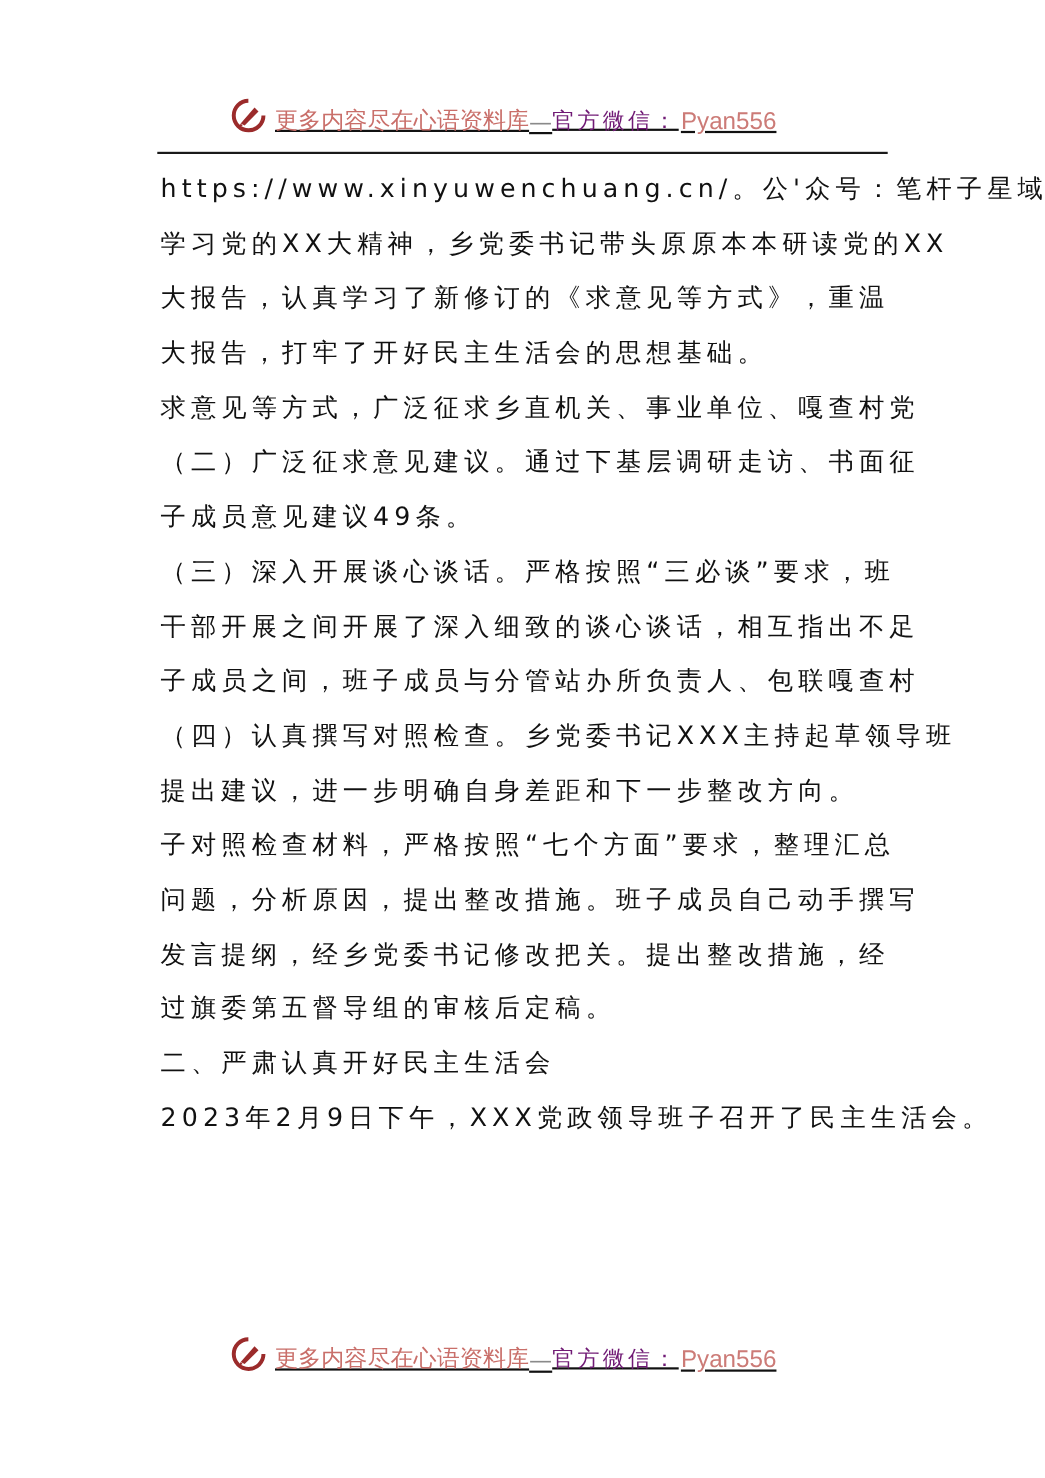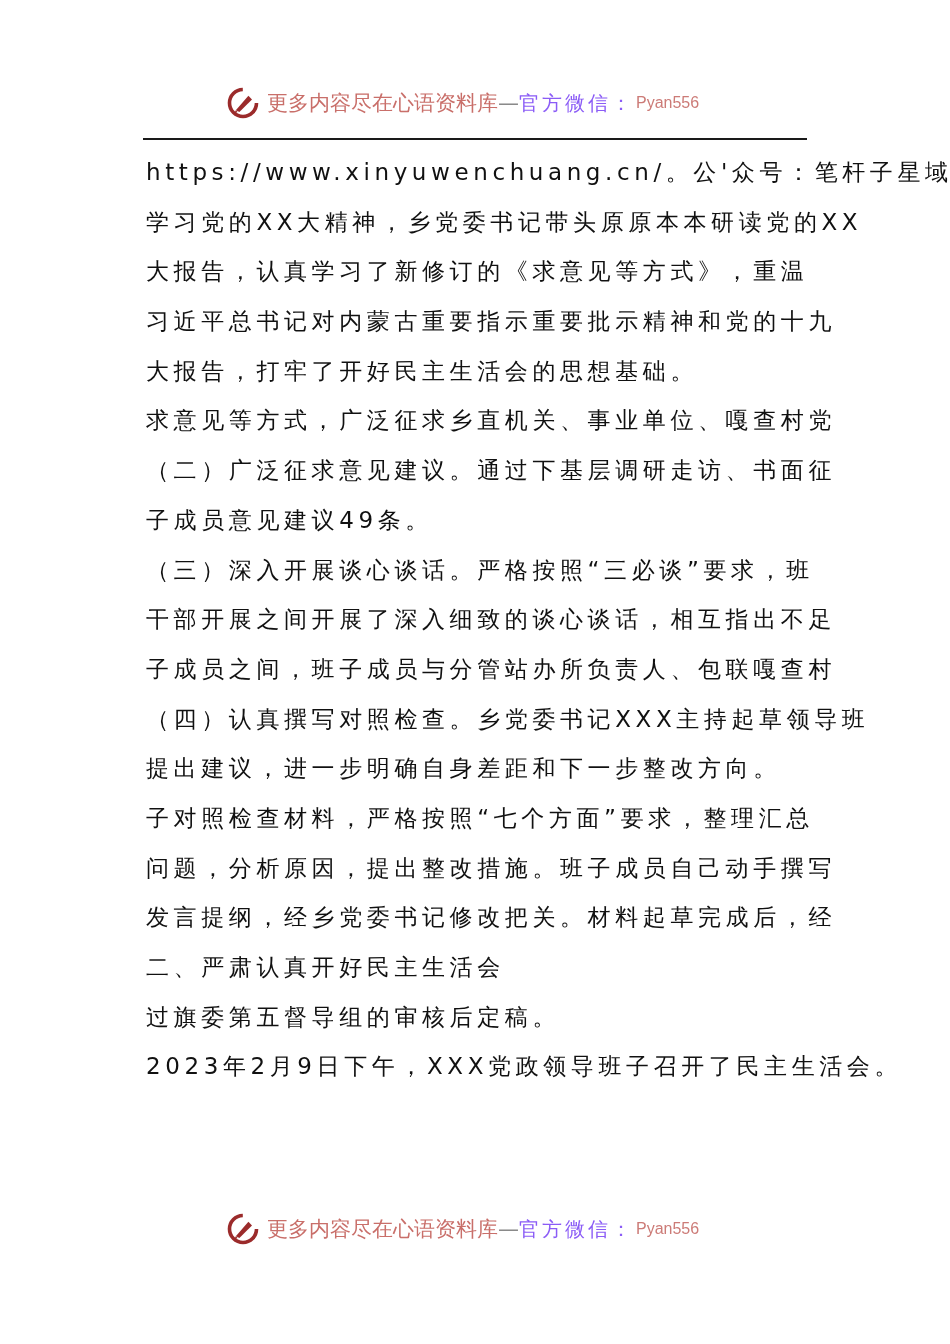--- a/index.html
+++ b/index.html
@@ -1,25 +1,25 @@
 <!DOCTYPE html>
 <html><head>
 <meta charset="utf-8">
 <style>
   html, body { margin: 0; padding: 0; background: #ffffff; }
   body { width: 950px; height: 1344px; position: relative; overflow: hidden;
          font-family: "DejaVu Sans", "Liberation Sans", sans-serif; color: #111; }
-  .banner { position: absolute; left: 225px; height: 40px; display: flex; align-items: center; }
+  .banner { position: absolute; left: 208px; height: 40px; display: flex; align-items: flex-end; text-decoration: underline; }
   .banner.top { top: 83px; }
   .banner.bottom { top: 1209px; }
   .logo { width: 36px; height: 36px; margin-right: 6px; }
   .banner-red { color: #c96f6a; font-family: "DejaVu Serif", "Liberation Serif", serif; font-size: 21px; letter-spacing: 0px; }
   .banner-dash { color: #8a8a8a; font-size: 21px; }
-  .banner-gray { color: #8b5cf6; font-family: "DejaVu Serif", "Liberation Serif", serif; font-size: 20px; letter-spacing: 3px; }
-  .banner-id { color: #cc7b77; font-family: "Liberation Sans", sans-serif; font-size: 16px; margin-left: 2px; }
+  .banner-gray { color: #701a75; font-family: "DejaVu Serif", "Liberation Serif", serif; font-size: 20px; letter-spacing: 3px; }
+  .banner-id { color: #cc7b77; font-family: "Liberation Sans", sans-serif; font-size: 22px; margin-left: 2px; }
   .rule { position: absolute; left: 143px; top: 138px; width: 664px; height: 2px; background: #1a1a1a; }
   .content { position: absolute; left: 146px; top: 150px; width: 665px; }
   .line { height: 49.7px; line-height: 44px; font-size: 23px; letter-spacing: 4.6px; white-space: nowrap; }
 </style>
 </head>
 <body>
 
 <div class="banner top">
   <svg class="logo" viewBox="0 0 40 40">
     <circle cx="20" cy="20" r="15" fill="none" stroke="#9b2b2b" stroke-width="4" stroke-dasharray="70 25"></circle>
@@ -31,35 +31,34 @@
   <span class="banner-gray">官方微信：</span>
   <span class="banner-id">Pyan556</span>
 </div>
 
 <div class="rule"></div>
 
 <div class="content">
   <div class="line">https://www.xinyuwenchuang.cn/。公'众号：笔杆子星域。</div>
   <div class="line">学习党的XX大精神，乡党委书记带头原原本本研读党的XX</div>
   <div class="line">大报告，认真学习了新修订的《求意见等方式》，重温</div>
-  <div class="line">习近平总书记对内蒙古重要指示重要批示精神和党的十九</div>
   <div class="line">大报告，打牢了开好民主生活会的思想基础。</div>
   <div class="line">求意见等方式，广泛征求乡直机关、事业单位、嘎查村党</div>
   <div class="line">（二）广泛征求意见建议。通过下基层调研走访、书面征</div>
   <div class="line">子成员意见建议49条。</div>
   <div class="line">（三）深入开展谈心谈话。严格按照“三必谈”要求，班</div>
   <div class="line">干部开展之间开展了深入细致的谈心谈话，相互指出不足</div>
   <div class="line">子成员之间，班子成员与分管站办所负责人、包联嘎查村</div>
   <div class="line">（四）认真撰写对照检查。乡党委书记XXX主持起草领导班</div>
   <div class="line">提出建议，进一步明确自身差距和下一步整改方向。</div>
   <div class="line">子对照检查材料，严格按照“七个方面”要求，整理汇总</div>
   <div class="line">问题，分析原因，提出整改措施。班子成员自己动手撰写</div>
-  <div class="line">发言提纲，经乡党委书记修改把关。材料起草完成后，经</div>
+  <div class="line">发言提纲，经乡党委书记修改把关。提出整改措施，经</div>
+  <div class="line">过旗委第五督导组的审核后定稿。</div>
   <div class="line">二、严肃认真开好民主生活会</div>
-  <div class="line">过旗委第五督导组的审核后定稿。</div>
   <div class="line">2023年2月9日下午，XXX党政领导班子召开了民主生活会。</div>
 </div>
 
 <div class="banner bottom">
   <svg class="logo" viewBox="0 0 40 40">
     <circle cx="20" cy="20" r="15" fill="none" stroke="#9b2b2b" stroke-width="4" stroke-dasharray="70 25"></circle>
     <path d="M12 28 L26 12 L30 16 L16 30 Z" fill="#9b2b2b"></path>
     <path d="M12 28 L10 32 L14 30 Z" fill="#9b2b2b"></path>
   </svg>
   <span class="banner-red">更多内容尽在心语资料库</span>

